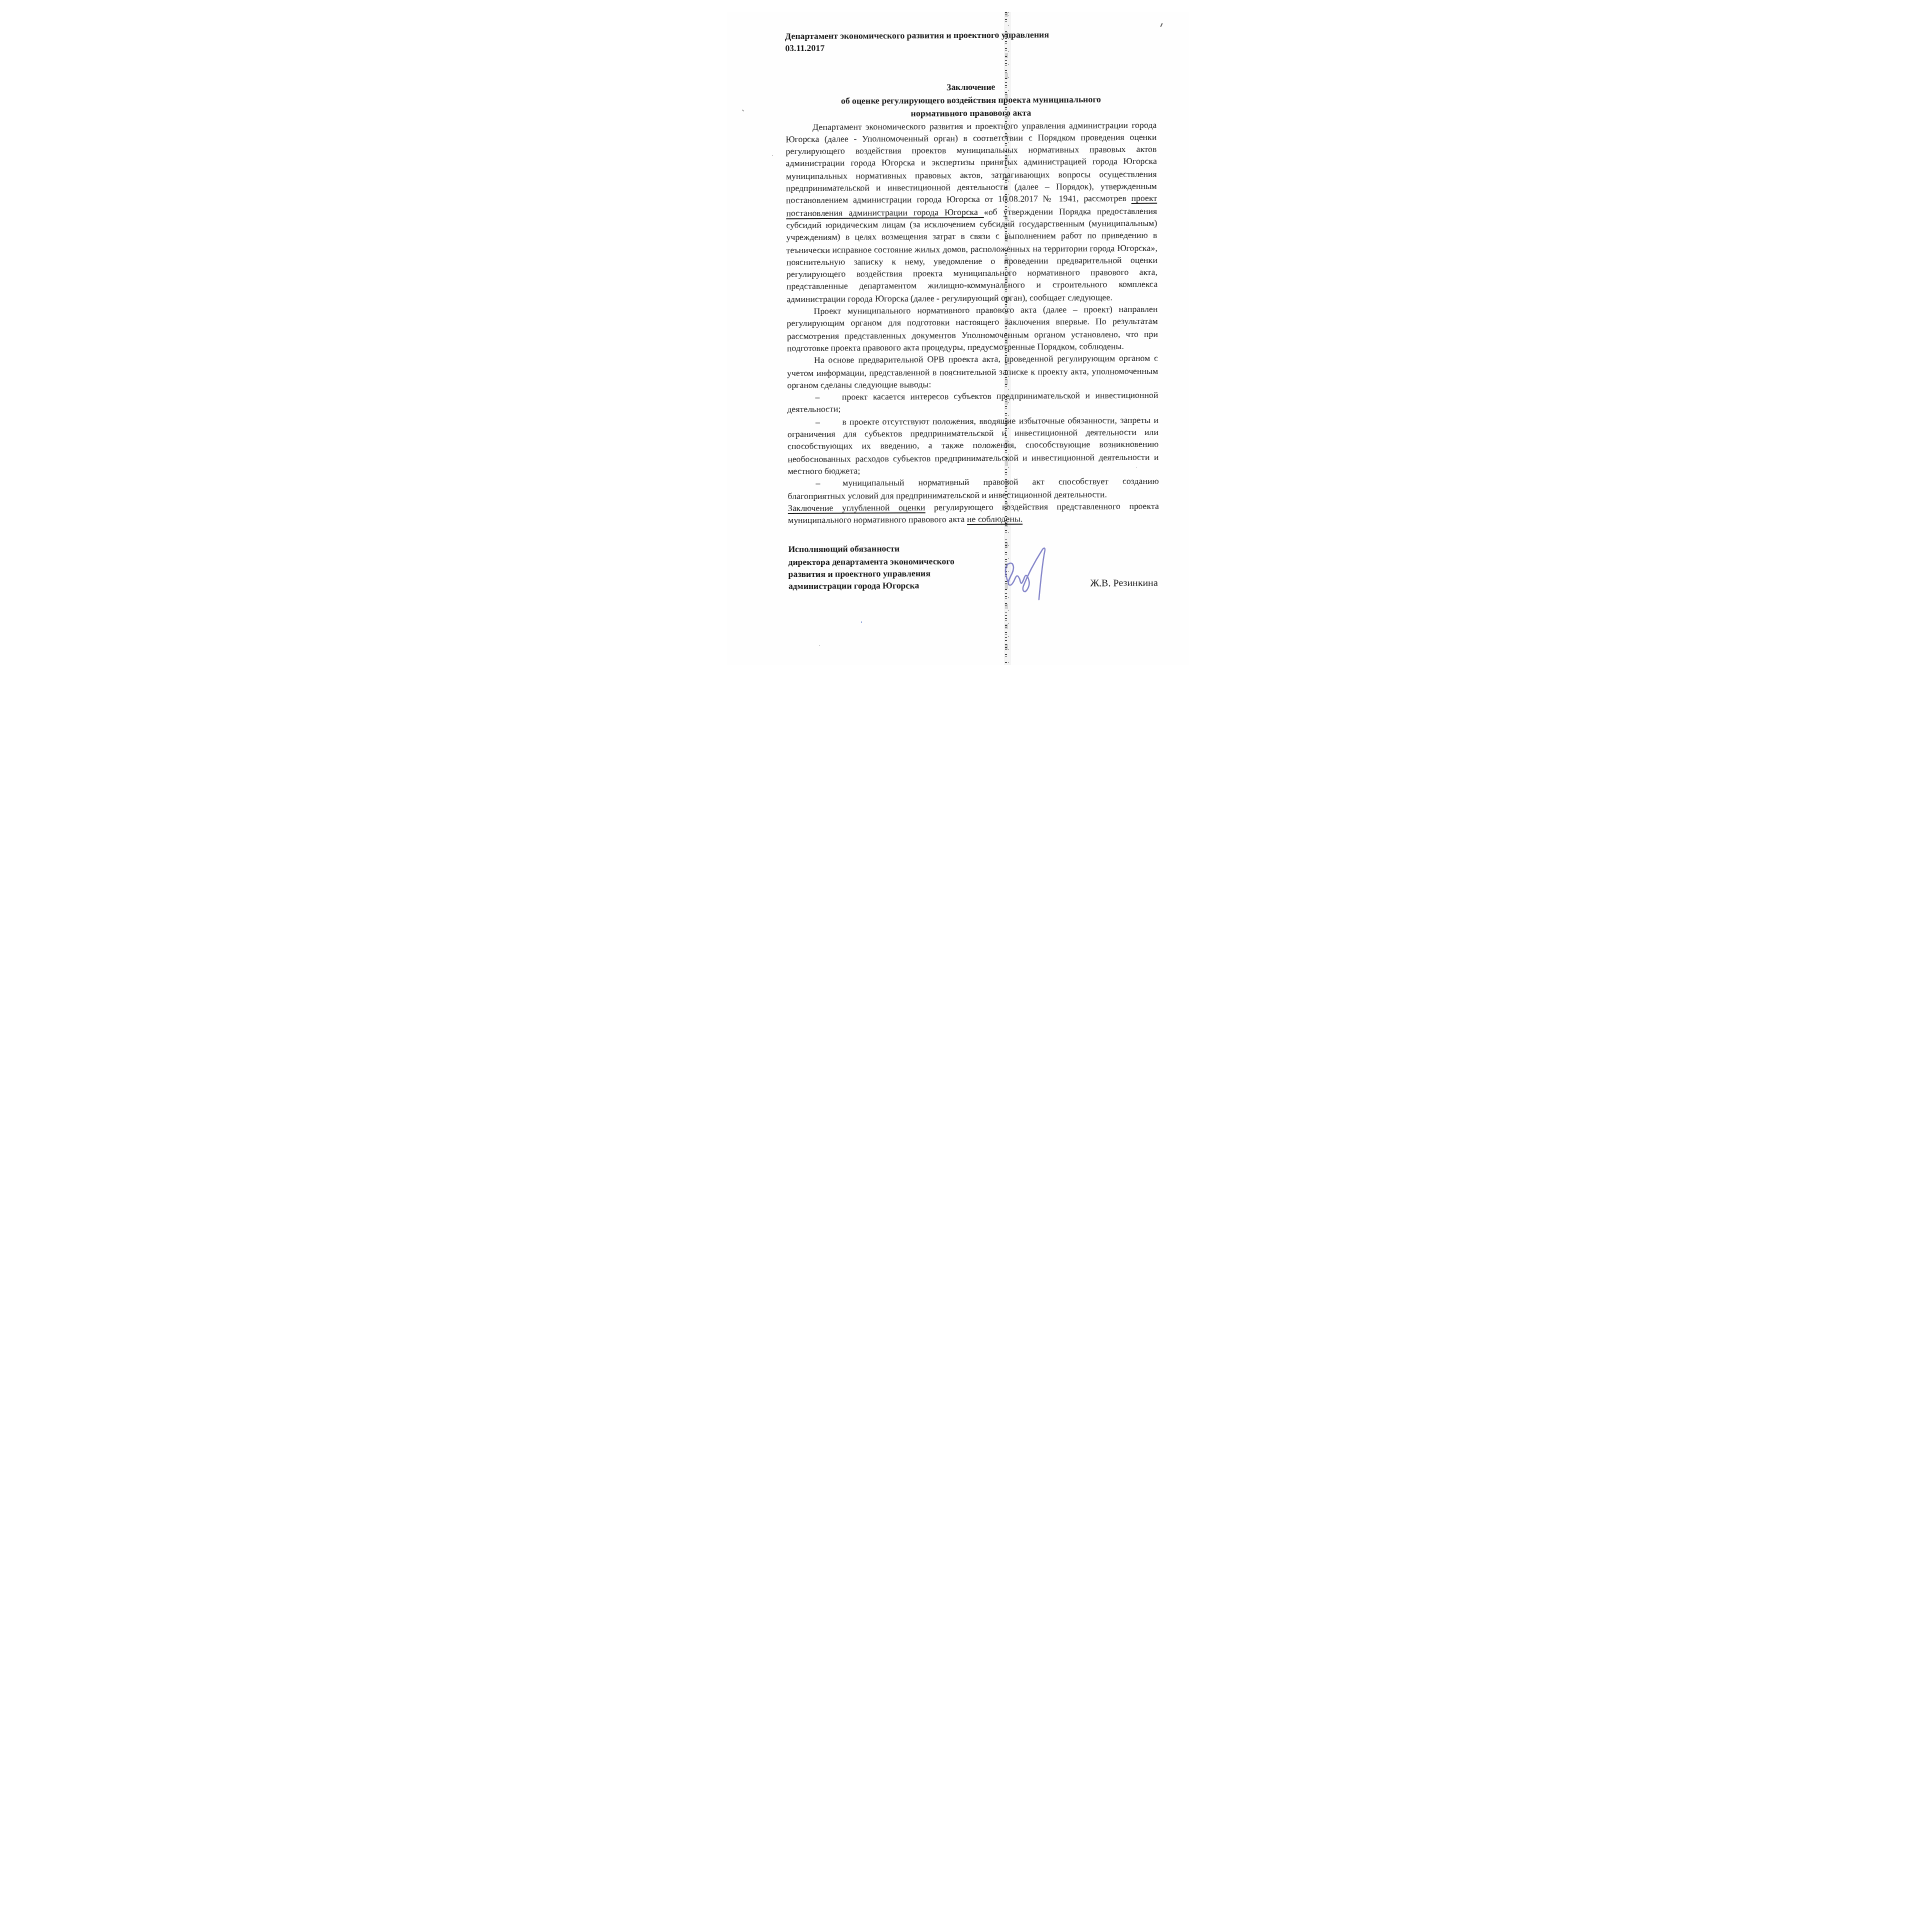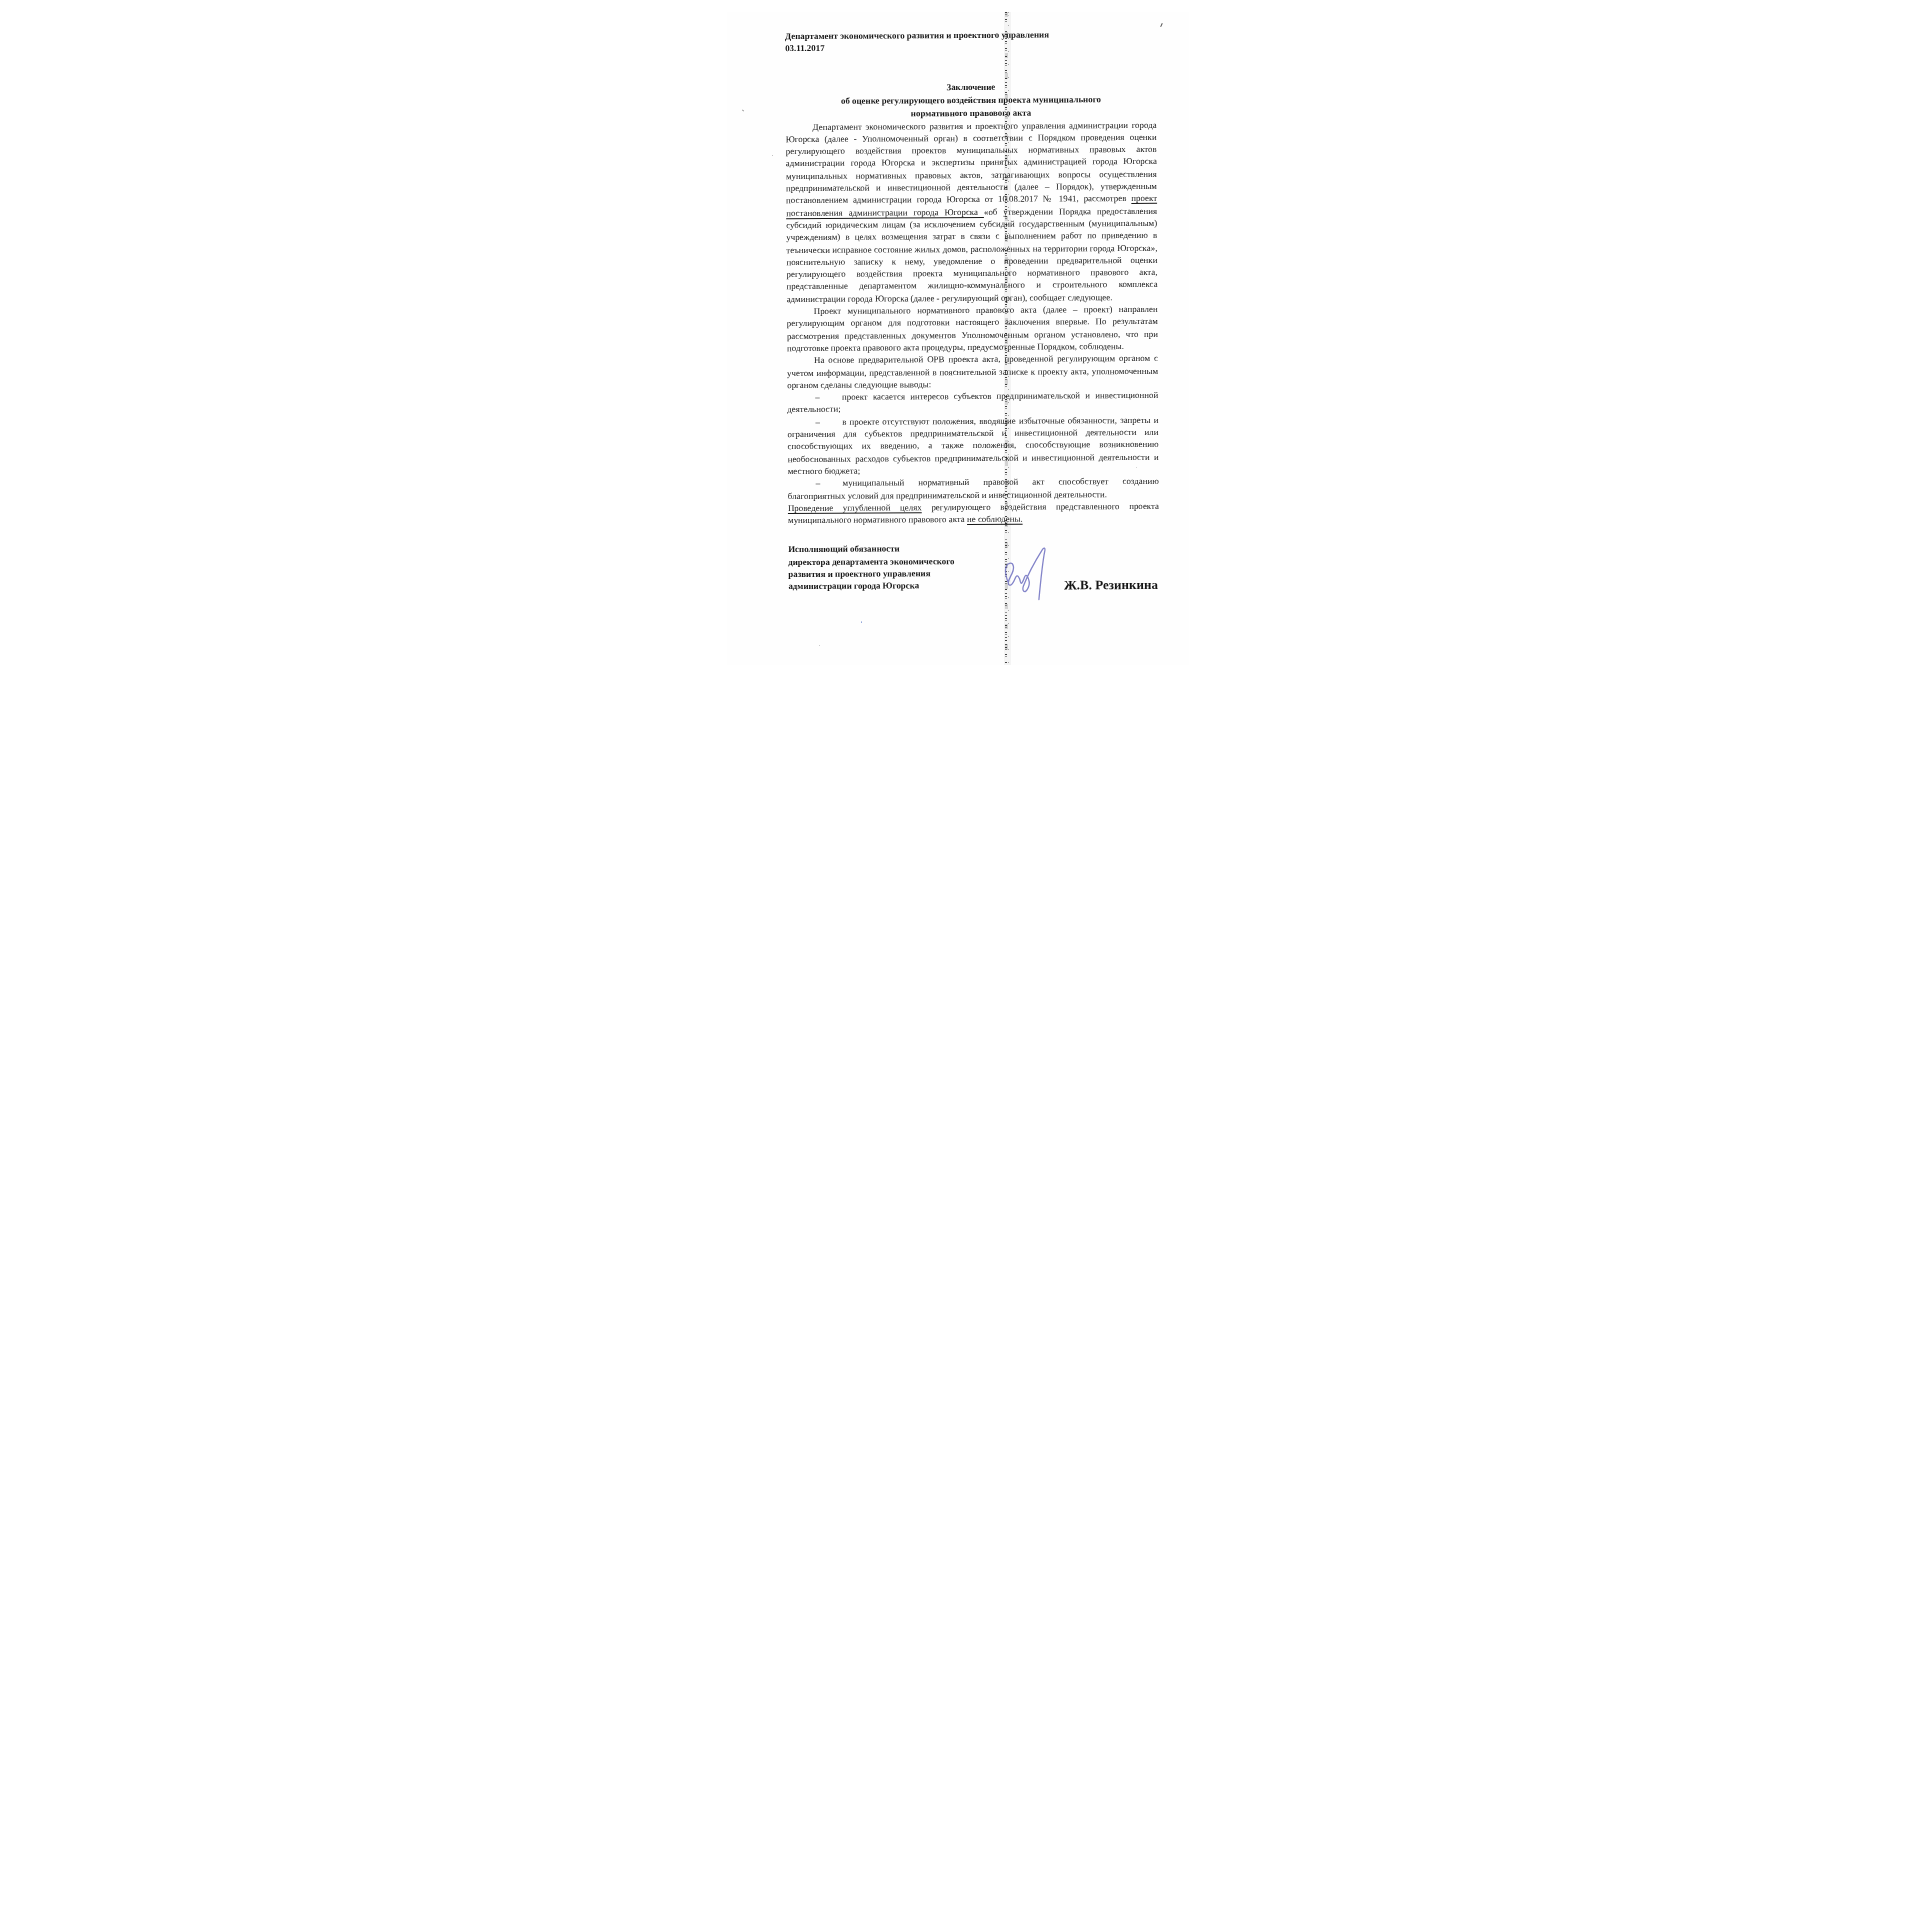--- a/index.html
+++ b/index.html
@@ -34,21 +34,21 @@
   .bullet .dash { margin-left: 28px; }
   .bullet .gap { display: inline-block; width: 22.3px; }
   .closing { margin-top: 13px; text-align: justify; }
   .u {
     text-decoration: underline;
     text-decoration-thickness: 0.8px;
     text-underline-offset: 1.5px;
   }
   .sig-block { margin-top: 17px; position: relative; height: 65px; }
   .sig-block p { font-weight: bold; line-height: 12.3px; }
-  .sig-name { position: absolute; right: 1.5px; top: 36px; font-weight: bold; font-size: 13px; }
+  .sig-name { position: absolute; right: 1.5px; top: 36px; font-weight: normal; font-size: 10px; }
   .sig-ink { position: absolute; left: 211px; top: 1.5px; }
   
   .artifact { position: absolute; top: 0; bottom: 0; left: 277px; width: 7px; pointer-events: none; }
   .artifact .smudge { position: absolute; inset: 0; background: rgba(120,120,120,0.07); }
   .artifact .s1 {
     position: absolute; left: 1.9px; top: 0; bottom: 0; width: 1.9px;
     background: repeating-linear-gradient(180deg,
       rgba(35,35,35,0.85) 0 0.8px, transparent 0.8px 1.9px,
       rgba(70,70,70,0.55) 1.9px 2.7px, transparent 2.7px 4.6px,
       rgba(40,40,40,0.75) 4.6px 5px, transparent 5px 7.3px);
@@ -102,21 +102,21 @@
     <p class="para p2">Проект муниципального нормативного правового акта (далее – проект) направлен регулирующим органом для подготовки настоящего заключения впервые. По результатам рассмотрения представленных документов Уполномоченным органом установлено, что при подготовке проекта правового акта процедуры, предусмотренные Порядком, соблюдены.</p>
 
     <p class="para p3">На основе предварительной ОРВ проекта акта, проведенной регулирующим органом с учетом информации, представленной в пояснительной записке к проекту акта, уполномоченным органом сделаны следующие выводы:</p>
 
     <p class="bullet"><span class="dash">–</span><span class="gap"></span><span>проект касается интересов субъектов предпринимательской и инвестиционной деятельности;</span></p>
 
     <p class="bullet"><span class="dash">–</span><span class="gap"></span><span>в проекте отсутствуют положения, вводящие избыточные обязанности, запреты и ограничения для субъектов предпринимательской и инвестиционной деятельности или способствующих их введению, а также положения, способствующие возникновению необоснованных расходов субъектов предпринимательской и инвестиционной деятельности и местного бюджета;</span></p>
 
     <p class="bullet"><span class="dash">–</span><span class="gap"></span><span>муниципальный нормативный правовой акт способствует созданию благоприятных условий для предпринимательской и инвестиционной деятельности.</span></p>
 
-    <p class="closing"><span class="u">Проведение углубленной целях</span><span> регулирующего воздействия представленного проекта муниципального нормативного правового акта </span><span class="u">не соблюдены.</span></p>
+    <p class="closing"><span class="u">Заключение углубленной оценки</span><span> регулирующего воздействия представленного проекта муниципального нормативного правового акта </span><span class="u">не соблюдены.</span></p>
 
     <div class="sig-block">
       <p>Исполняющий обязанности</p>
       <p>директора департамента экономического</p>
       <p>развития и проектного управления</p>
       <p>администрации города Югорска</p>
 
       <svg class="sig-ink" width="67" height="62" viewBox="0 0 175 160" aria-hidden="true">
         <path fill="none" stroke-width="3.4" stroke-linecap="round" stroke-linejoin="round" opacity="0.9" d="M 22,98
                  C 12,72 16,52 27,50

